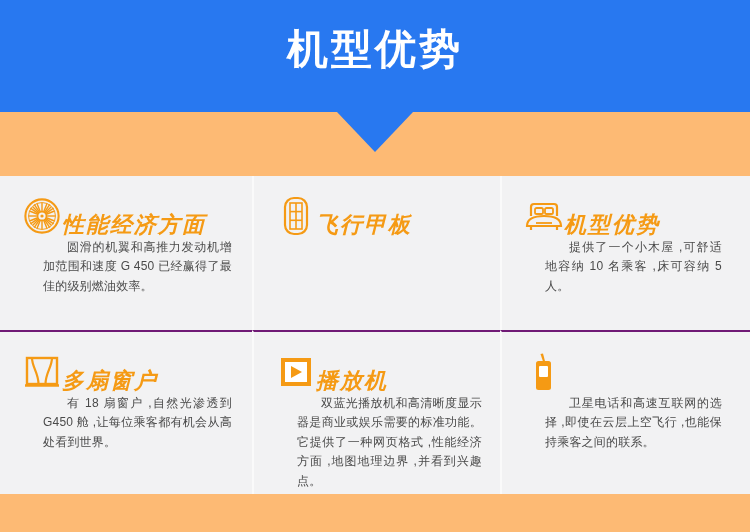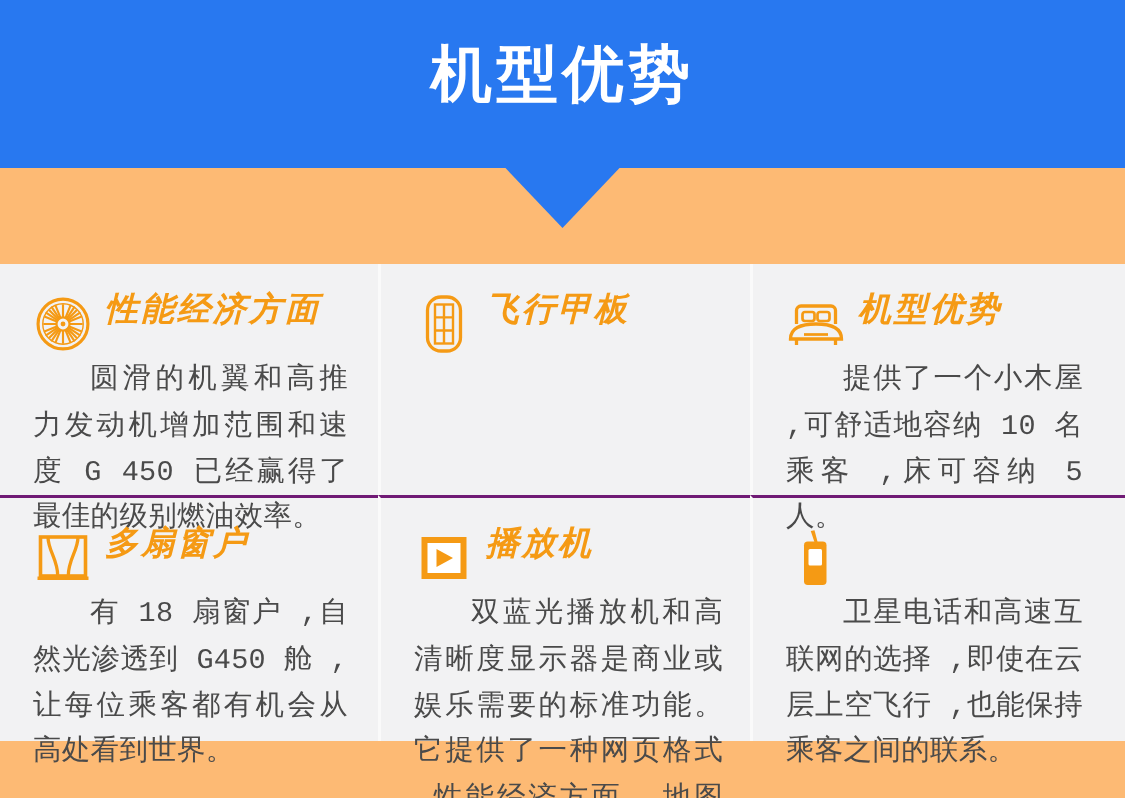--- a/index.html
+++ b/index.html
@@ -80,22 +80,22 @@
   .cell {
     position: relative;
     box-sizing: border-box;
     padding: 20px 16px 0 22px;
   }
   .cell.col-2, .cell.col-3 { border-left: 2px solid #fafafa; }
   .cell.row-2 { border-top: 2px solid #701a75; }
 
   .cell-head {
     display: flex;
-    align-items: flex-start;
-    gap: 8px;
+    align-items: flex-end;
+    gap: 0;
     height: 40px;
     margin-bottom: 2px;
   }
   .cell-icon {
     width: 40px;
     height: 40px;
     flex: 0 0 40px;
     display: flex;
     align-items: center;
     justify-content: center;
@@ -106,26 +106,27 @@
     font-size: 22px;
     font-weight: bold;
     font-style: italic;
     letter-spacing: 2px;
     line-height: 1;
     white-space: nowrap;
     font-family: "DejaVu Sans", "Liberation Sans", sans-serif;
   }
   .cell-body {
     color: #4a4a4a;
-    font-size: 19px;
+    font-size: 12px;
     line-height: 1.62;
     text-indent: 2em;
     text-align: justify;
     letter-spacing: 0.2px;
-    font-family: Liberation Mono, monospace;
+    font-family: Liberation Sans, sans-serif;
+    margin-left: 21px;
   }
   .cell.col-1 .cell-body { padding-right: 4px; }
   .cell.col-2 .cell-body { padding-right: 2px; }
   .cell.col-3 .cell-body { padding-right: 12px; }
 </style>
 </head>
 <body>
 
 <div class="page">
 

